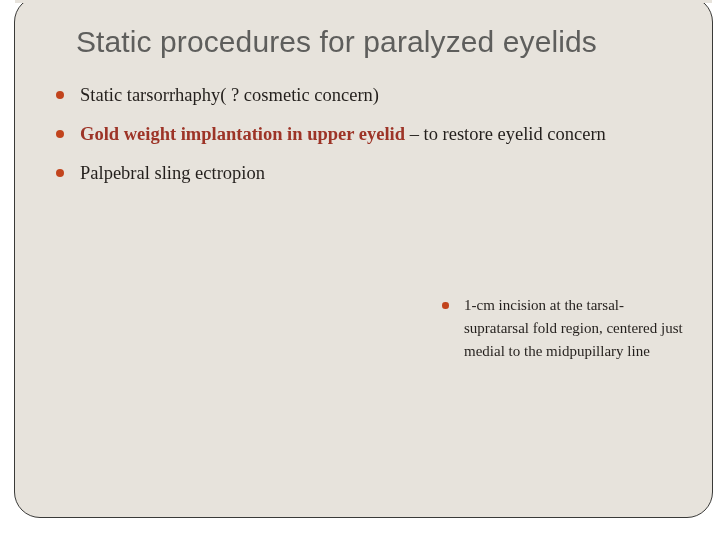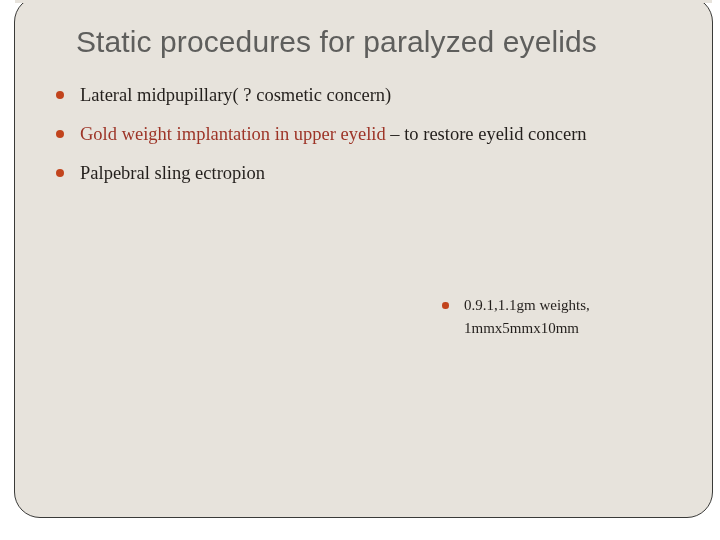--- a/index.html
+++ b/index.html
@@ -83,20 +83,21 @@
     left: 6px;
     top: 11px;
     width: 8px;
     height: 8px;
     border-radius: 50%;
     background: #c2441d;
   }
 
   .red-run {
     color: #9d3427;
+    font-weight: bold;
   }
 
   #sub-list {
     position: absolute;
     left: 428px;
     top: 294px;
     width: 250px;
   }
 
   .sub-row {
@@ -127,40 +128,40 @@
   <div id="top-bleed"></div>
 
   <div id="title-area">
     <h1 id="slide-title">Static procedures for paralyzed eyelids</h1>
   </div>
 
   <div id="main-list">
 
     <div class="bullet-row">
       <span class="bullet-dot"></span>
-      <span>Lateral midpupillary( ? cosmetic concern)</span>
+      <span>Static tarsorrhaphy( ? cosmetic concern)</span>
     </div>
 
     <div class="bullet-row">
       <span class="bullet-dot"></span>
       <span class="red-run">Gold weight implantation in upper eyelid</span><span> – to restore eyelid concern</span>
     </div>
 
     <div class="bullet-row">
       <span class="bullet-dot"></span>
       <span>Palpebral sling ectropion</span>
     </div>
 
 
   </div>
 
   <div id="sub-list">
 
+    <div class="sub-row">
+      <span class="sub-dot"></span>
+      <span>1-cm incision at the tarsal-supratarsal fold region, centered just medial to the midpupillary line</span>
+    </div>
 
 
-    <div class="sub-row">
-      <span class="sub-dot"></span>
-      <span>0.9.1,1.1gm weights, 1mmx5mmx10mm</span>
-    </div>
 
   </div>
 
 </div>
 
 </body></html>

